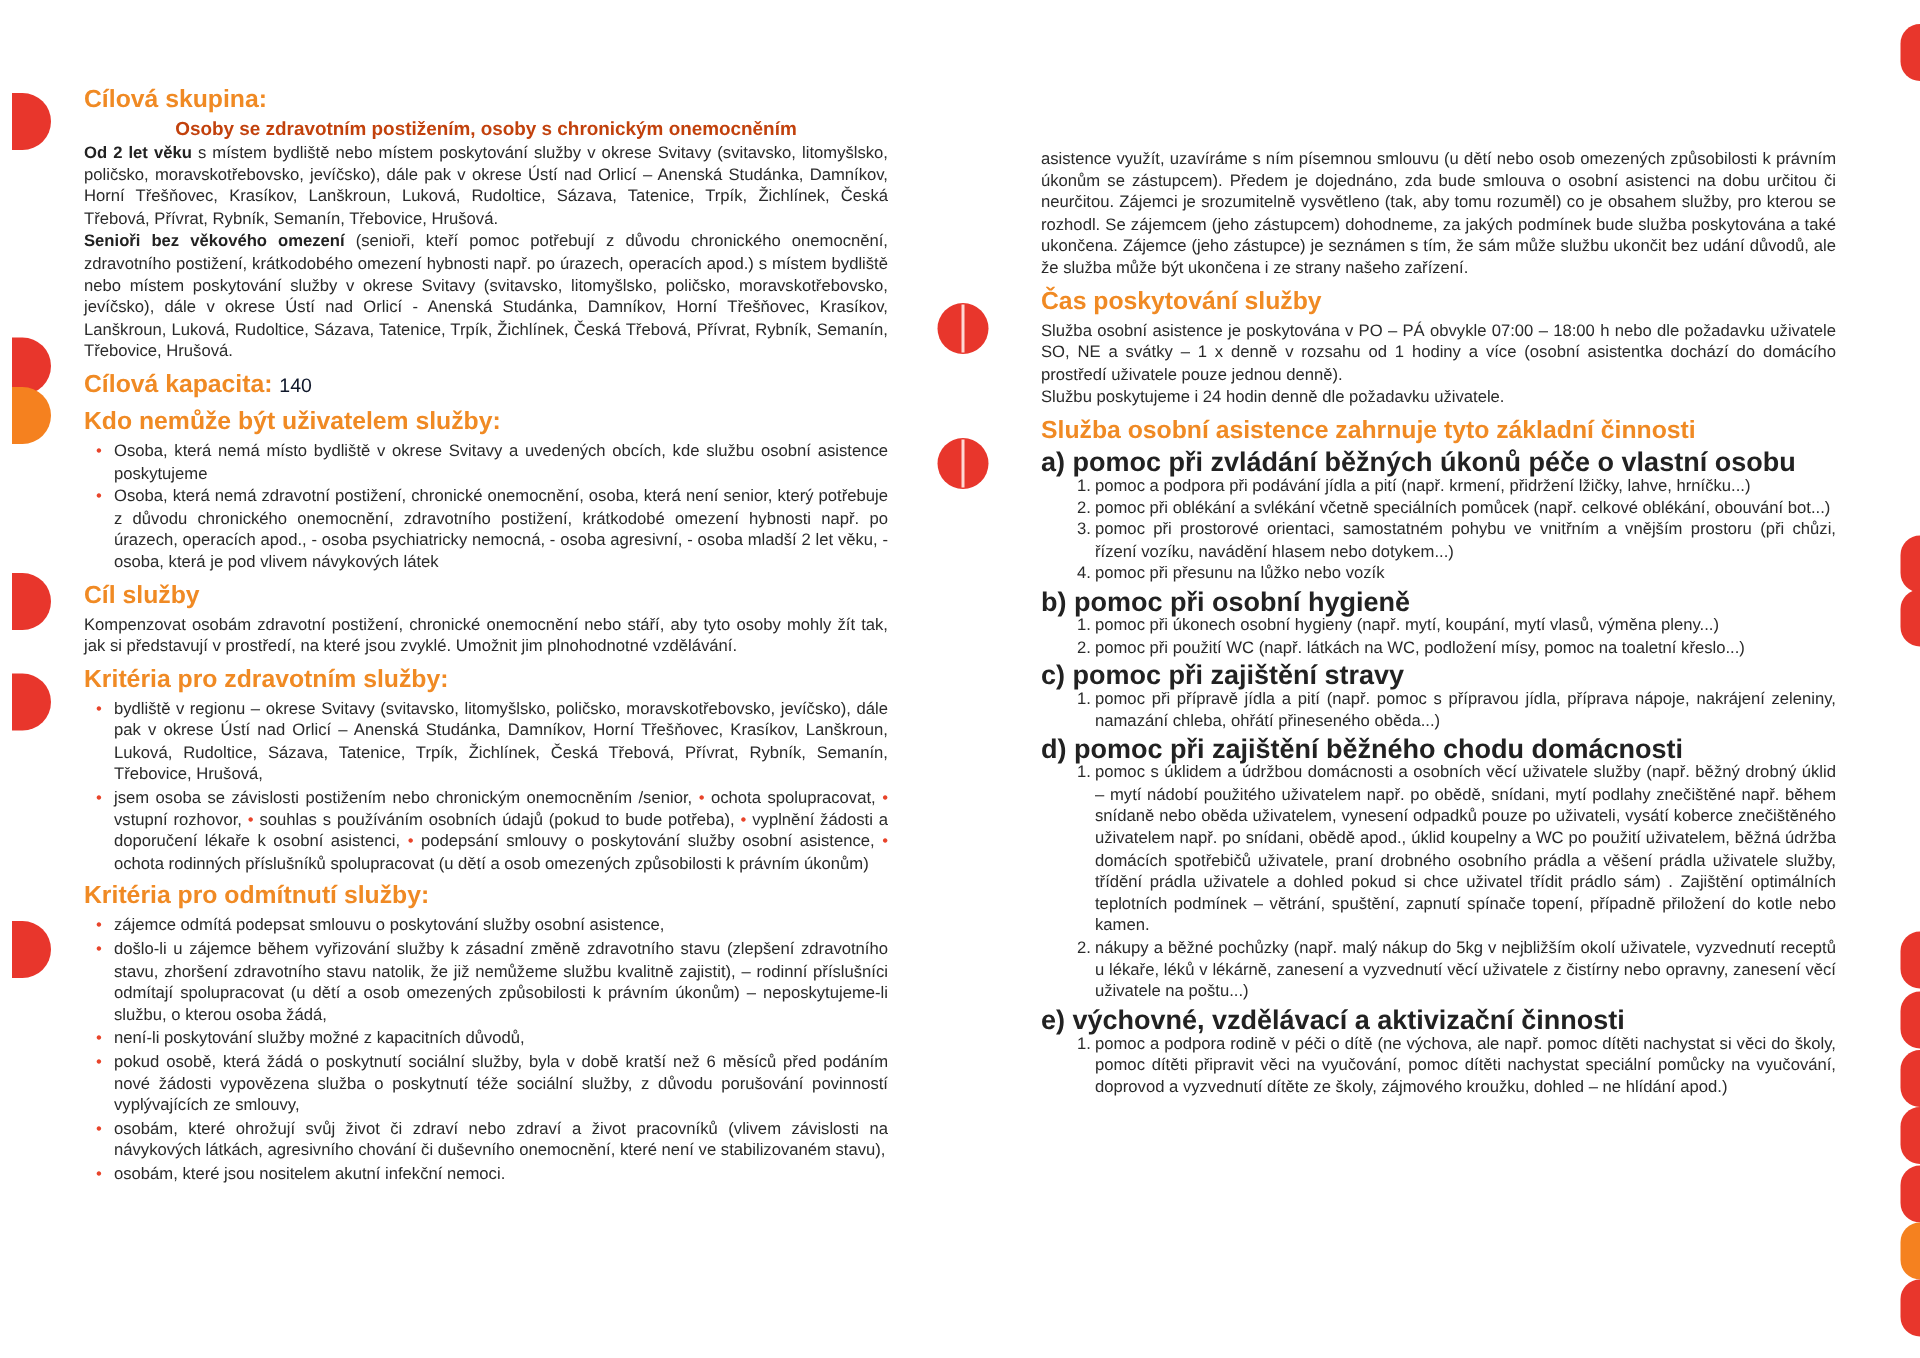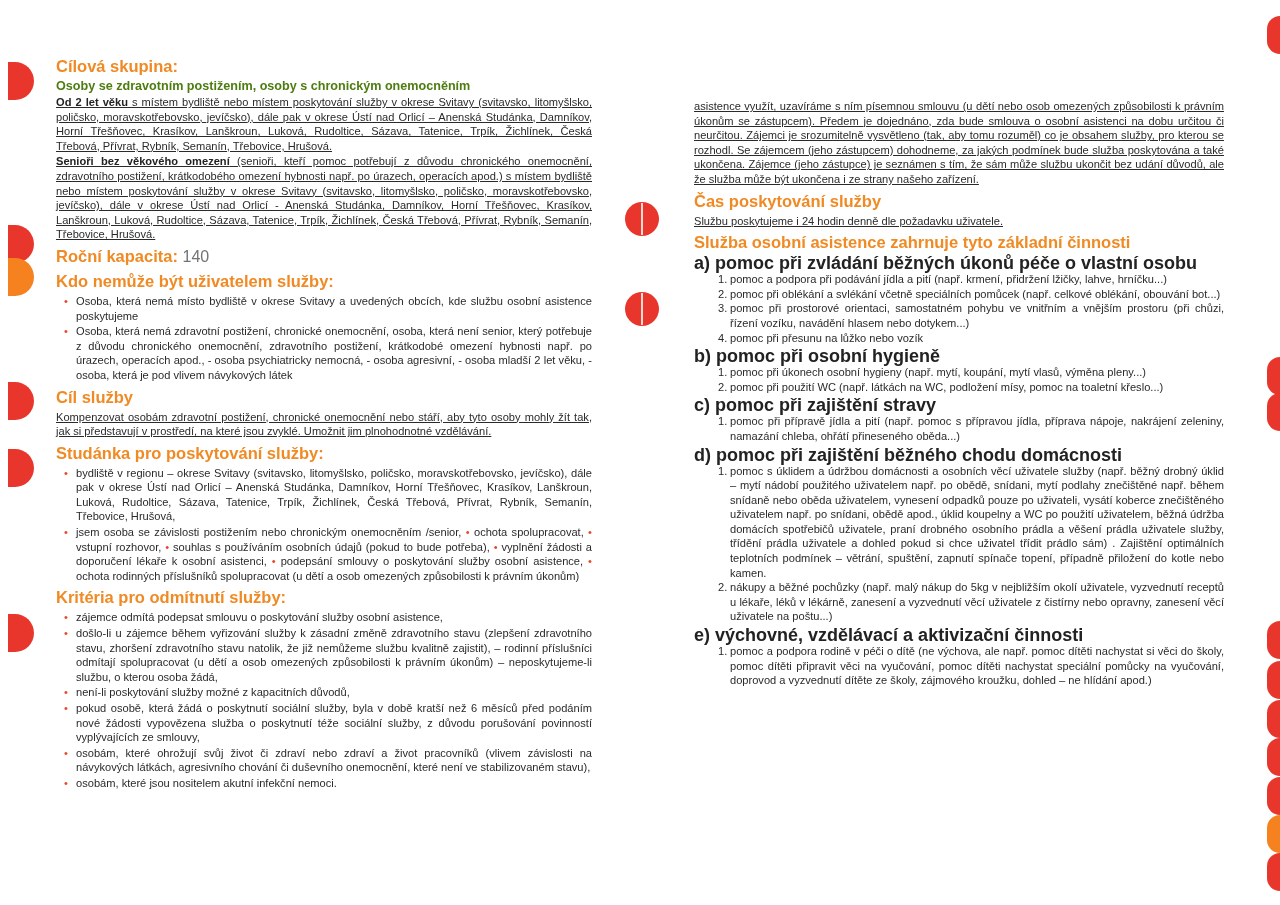--- a/index.html
+++ b/index.html
@@ -4,24 +4,24 @@
 <style>
   html, body { margin: 0; padding: 0; }
   body {
     width: 1280px; height: 905px; background: #ffffff; position: relative; overflow: hidden;
     font-family: "Liberation Sans", "DejaVu Sans", sans-serif; color: #2a2a2a;
   }
   .col { position: absolute; top: 52px; font-size: 11.1px; line-height: 14.6px; text-align: justify; }
   .col-left { left: 56px; width: 536px; }
   .col-right { left: 694px; width: 530px; top: 99px; }
   h2 { color: #f08a24; font-size: 16.5px; line-height: 20px; margin: 4px 0 3px; font-weight: bold; }
-  h2 .h-value { color: #737373; font-weight: normal; font-size: 16px; }
-  h3 { font-size: 12.6px; line-height: 15px; margin: 2px 0 1px; font-weight: bold; color: #4d7c0f; text-align: left; }
+  h2 .h-value { color: #0f172a; font-weight: normal; font-size: 13px; }
+  h3 { font-size: 12.6px; line-height: 15px; margin: 2px 0 1px; font-weight: bold; color: #c2410c; text-align: center; }
   h4 { font-size: 18px; line-height: 15px; margin: 4px 0 1px; font-weight: bold; color: #222; }
-  p { margin: 0 0 1px; text-decoration: underline; }
+  p { margin: 0 0 1px; }
   b { color: #222; }
   ul.dots { list-style: none; margin: 0; padding: 0 0 0 8px; }
   ul.dots li { position: relative; padding-left: 12px; margin-bottom: 1px; }
   ul.dots li::before { content: "•"; color: #e8442a; position: absolute; left: 0; top: 0; }
   .bul { color: #e8442a; }
   ol.num { margin: 0; padding: 0 0 0 24px; list-style: none; }
   ol.num li { position: relative; padding-left: 12px; }
   ol.num li .n { position: absolute; left: 0; top: 0; }
   .note { padding-left: 24px; margin: 2px 0; }
   .deco { position: absolute; width: 26px; height: 38px; }
@@ -58,38 +58,38 @@
 
 <div class="col col-left">
   <section>
     <h2>Cílová skupina:</h2>
     <h3>Osoby se zdravotním postižením, osoby s chronickým onemocněním</h3>
     <p><b>Od 2 let věku</b><span> s místem bydliště nebo místem poskytování služby v okrese Svitavy (svitavsko, litomyšlsko, poličsko, moravskotřebovsko, jevíčsko), dále pak v okrese Ústí nad Orlicí – Anenská Studánka, Damníkov, Horní Třešňovec, Krasíkov, Lanškroun, Luková, Rudoltice, Sázava, Tatenice, Trpík, Žichlínek, Česká Třebová, Přívrat, Rybník, Semanín, Třebovice, Hrušová.</span></p>
     <p><b>Senioři bez věkového omezení</b><span> (senioři, kteří pomoc potřebují z důvodu chronického onemocnění, zdravotního postižení, krátkodobého omezení hybnosti např. po úrazech, operacích apod.) s místem bydliště nebo místem poskytování služby v okrese Svitavy (svitavsko, litomyšlsko, poličsko, moravskotřebovsko, jevíčsko), dále v okrese Ústí nad Orlicí - Anenská Studánka, Damníkov, Horní Třešňovec, Krasíkov, Lanškroun, Luková, Rudoltice, Sázava, Tatenice, Trpík, Žichlínek, Česká Třebová, Přívrat, Rybník, Semanín, Třebovice, Hrušová.</span></p>
   </section>
 
   <section>
-    <h2><span>Roční kapacita:</span> <span class="h-value">140</span></h2>
+    <h2><span>Cílová kapacita:</span> <span class="h-value">140</span></h2>
   </section>
 
   <section>
     <h2>Kdo nemůže být uživatelem služby:</h2>
     <ul class="dots">
       <li>Osoba, která nemá místo bydliště v okrese Svitavy a uvedených obcích, kde službu osobní asistence poskytujeme</li>
       <li>Osoba, která nemá zdravotní postižení, chronické onemocnění, osoba, která není senior, který potřebuje z důvodu chronického onemocnění, zdravotního postižení, krátkodobé omezení hybnosti např. po úrazech, operacích apod., - osoba psychiatricky nemocná, - osoba agresivní, - osoba mladší 2 let věku, - osoba, která je pod vlivem návykových látek</li>
     </ul>
   </section>
 
   <section>
     <h2>Cíl služby</h2>
     <p>Kompenzovat osobám zdravotní postižení, chronické onemocnění nebo stáří, aby tyto osoby mohly žít tak, jak si představují v prostředí, na které jsou zvyklé. Umožnit jim plnohodnotné vzdělávání.</p>
   </section>
 
   <section>
-    <h2>Studánka pro poskytování služby:</h2>
+    <h2>Kritéria pro zdravotním služby:</h2>
     <ul class="dots">
       <li>bydliště v regionu – okrese Svitavy (svitavsko, litomyšlsko, poličsko, moravskotřebovsko, jevíčsko), dále pak v okrese Ústí nad Orlicí – Anenská Studánka, Damníkov, Horní Třešňovec, Krasíkov, Lanškroun, Luková, Rudoltice, Sázava, Tatenice, Trpík, Žichlínek, Česká Třebová, Přívrat, Rybník, Semanín, Třebovice, Hrušová,</li>
       <li>
         <span>jsem osoba se závislosti postižením nebo chronickým onemocněním /senior,</span>
         <span class="bul">•</span> <span>ochota spolupracovat,</span>
         <span class="bul">•</span> <span>vstupní rozhovor,</span>
         <span class="bul">•</span> <span>souhlas s používáním osobních údajů (pokud to bude potřeba),</span>
         <span class="bul">•</span> <span>vyplnění žádosti a doporučení lékaře k osobní asistenci,</span>
         <span class="bul">•</span> <span>podepsání smlouvy o poskytování služby osobní asistence,</span>
         <span class="bul">•</span> <span>ochota rodinných příslušníků spolupracovat (u dětí a osob omezených způsobilosti k právním úkonům)</span>
@@ -108,20 +108,21 @@
       <li>osobám, které jsou nositelem akutní infekční nemoci.</li>
     </ul>
   </section>
 </div>
 
 <div class="col col-right">
   <p>asistence využít, uzavíráme s ním písemnou smlouvu (u dětí nebo osob omezených způsobilosti k právním úkonům se zástupcem). Předem je dojednáno, zda bude smlouva o osobní asistenci na dobu určitou či neurčitou. Zájemci je srozumitelně vysvětleno (tak, aby tomu rozuměl) co je obsahem služby, pro kterou se rozhodl. Se zájemcem (jeho zástupcem) dohodneme, za jakých podmínek bude služba poskytována a také ukončena. Zájemce (jeho zástupce) je seznámen s tím, že sám může službu ukončit bez udání důvodů, ale že služba může být ukončena i ze strany našeho zařízení.</p>
 
   <section>
     <h2>Čas poskytování služby</h2>
+    <p>Služba osobní asistence je poskytována v PO – PÁ obvykle 07:00 – 18:00 h nebo dle požadavku uživatele SO, NE a svátky – 1 x denně v rozsahu od 1 hodiny a více (osobní asistentka dochází do domácího prostředí uživatele pouze jednou denně).</p>
     <p>Službu poskytujeme i 24 hodin denně dle požadavku uživatele.</p>
   </section>
 
   <section>
     <h2>Služba osobní asistence zahrnuje tyto základní činnosti</h2>
 
     <h4>a) pomoc při zvládání běžných úkonů péče o vlastní osobu</h4>
     <ol class="num">
       <li><span class="n">1.</span><span>pomoc a podpora při podávání jídla a pití (např. krmení, přidržení lžičky, lahve, hrníčku...)</span></li>
       <li><span class="n">2.</span><span>pomoc při oblékání a svlékání včetně speciálních pomůcek (např. celkové oblékání, obouvání bot...)</span></li>

